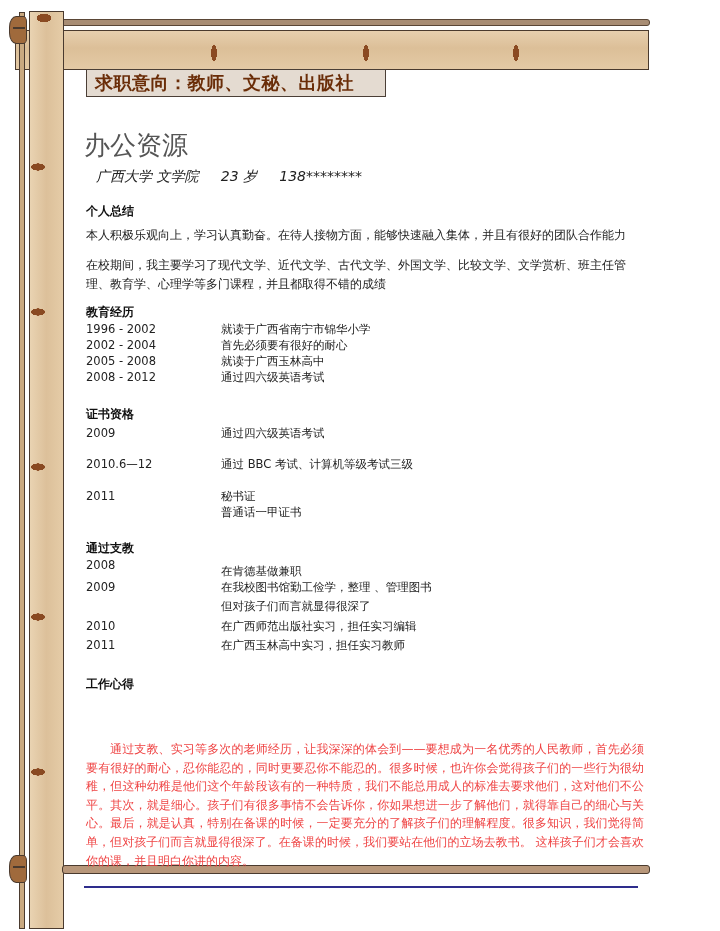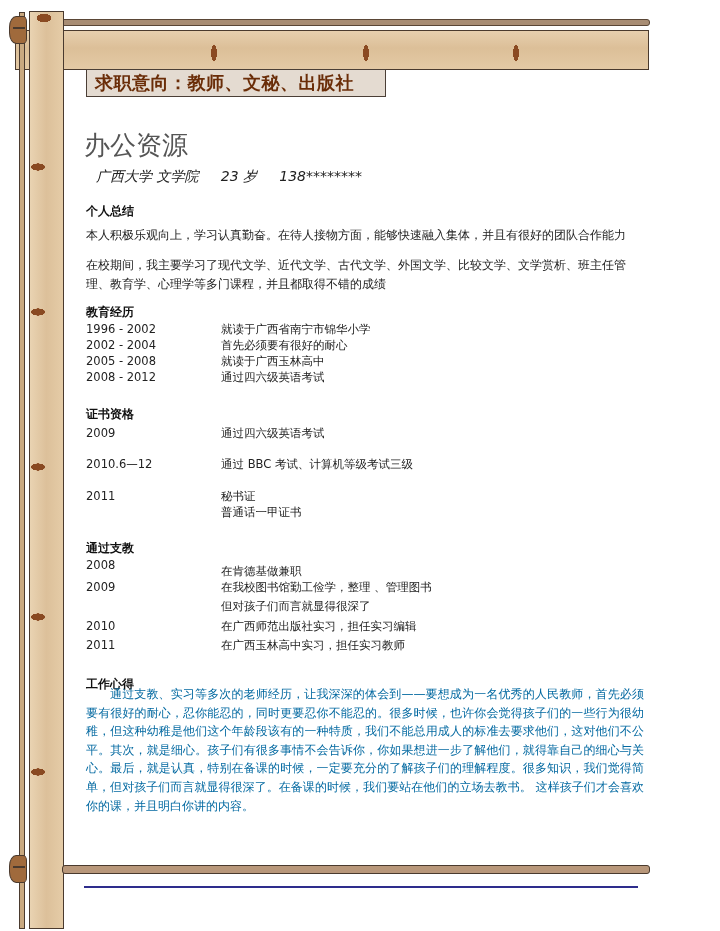--- a/index.html
+++ b/index.html
@@ -45,22 +45,22 @@
 
   
   .name { position: absolute; left: 84px; top: 128px; font-size: 26px; font-weight: normal; color: #555; }
   .meta { position: absolute; left: 96px; top: 168px; font-size: 14px; color: #222; white-space: pre; font-style: italic; }
 
   .h { position: absolute; left: 86px; font-size: 12px; font-weight: bold; color: #111; }
   .para { position: absolute; left: 86px; width: 560px; font-size: 12px; line-height: 19px; color: #222; }
   .row { position: absolute; left: 86px; font-size: 11.5px; color: #222; height: 16px; }
   .row .c1 { position: absolute; left: 0; white-space: nowrap; font-family: "DejaVu Sans", sans-serif; }
   .row .c2 { position: absolute; left: 114px; white-space: nowrap; margin-left: 21px; }
-  .essay { position: absolute; left: 86px; top: 685px; width: 558px; font-size: 12px; line-height: 18.6px;
-           color: #0369a1; text-indent: 24px; text-align: justify; }
+  .essay { position: absolute; left: 86px; top: 740px; width: 558px; font-size: 12px; line-height: 18.6px;
+           color: #ef4444; text-indent: 24px; text-align: justify; }
 </style>
 </head>
 <body>
 
 <div class="rod-top"></div>
 <div class="banner"></div>
 <div class="post-thin"></div>
 <div class="post"></div>
 <div class="knob top"></div>
 <div class="knob bottom"></div>

